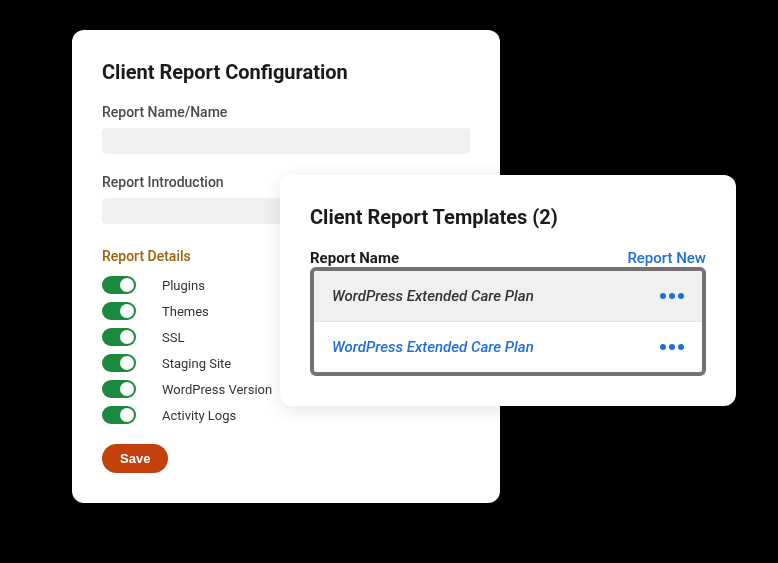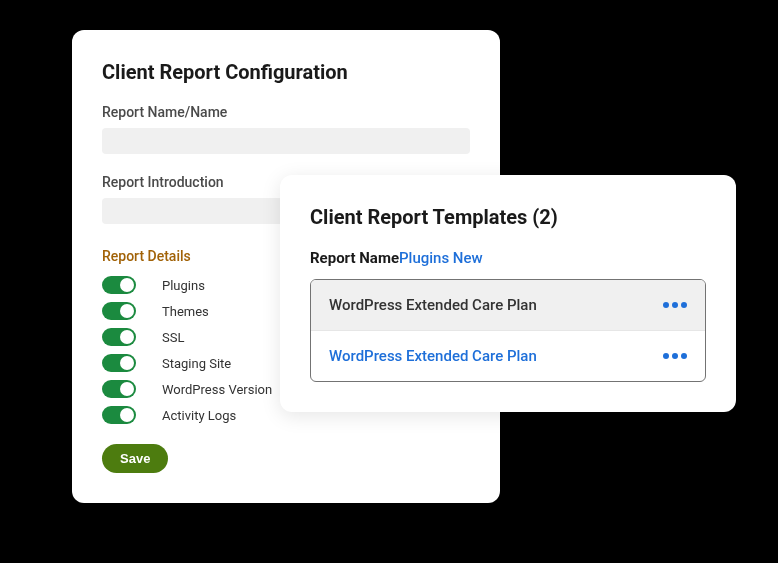--- a/index.html
+++ b/index.html
@@ -88,21 +88,21 @@
       background: #fff;
       border-radius: 50%;
       top: 2px;
       right: 2px;
     }
     .toggle-label {
       font-size: 13px;
       color: #333;
     }
     .save-button {
-      background: #4d7c0f;
+      background: #c2410c;
       color: #fff;
       border: none;
       border-radius: 16px;
       padding: 7px 18px;
       font-size: 13px;
       font-weight: 600;
       cursor: pointer;
       margin-top: 12px;
     }
     .search-row {
@@ -126,39 +126,40 @@
       padding: 12px 14px;
       font-size: 15px;
       color: #666;
       outline: none;
     }
     .search-input::placeholder {
       color: #888;
     }
     .table-header {
       display: flex;
-      justify-content: flex-start;
-      align-items: center;
-      margin-bottom: 12px;
+      justify-content: space-between;
+      align-items: center;
+      margin-bottom: 0;
     }
     .table-header-label {
       font-size: 15px;
       font-weight: 700;
       color: #1a1a1a;
     }
     .create-link {
       font-size: 15px;
       color: #1e6fd9;
       font-weight: 500;
       cursor: pointer;
     }
     .template-list {
-      border: 1px solid #737373;
+      border: 4px solid #737373;
       border-radius: 6px;
       overflow: hidden;
+      font-style: italic;
     }
     .template-row {
       display: flex;
       justify-content: space-between;
       align-items: center;
       padding: 16px 18px;
     }
     .template-row.selected {
       background: #f0f0f0;
     }
@@ -226,21 +227,21 @@
 
   <button class="save-button">Save</button>
 </div>
 
 <div class="card templates-card">
   <h2 class="card-title">Client Report Templates (2)</h2>
 
 
   <div class="table-header">
     <span class="table-header-label">Report Name</span>
-    <span class="create-link">Plugins New</span>
+    <span class="create-link">Report New</span>
   </div>
 
   <div class="template-list">
     <div class="template-row selected">
       <span class="template-name">WordPress Extended Care Plan</span>
       <div class="row-actions">
         <span class="dot"></span>
           <span class="dot"></span>
           <span class="dot"></span>
       </div>

